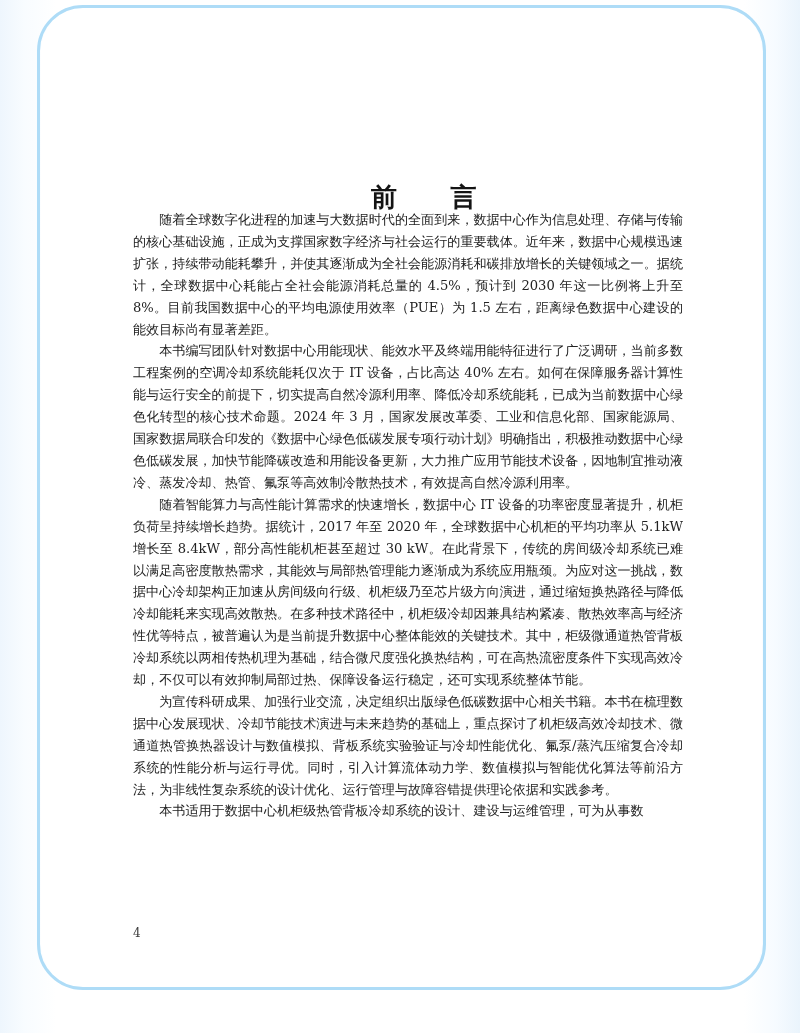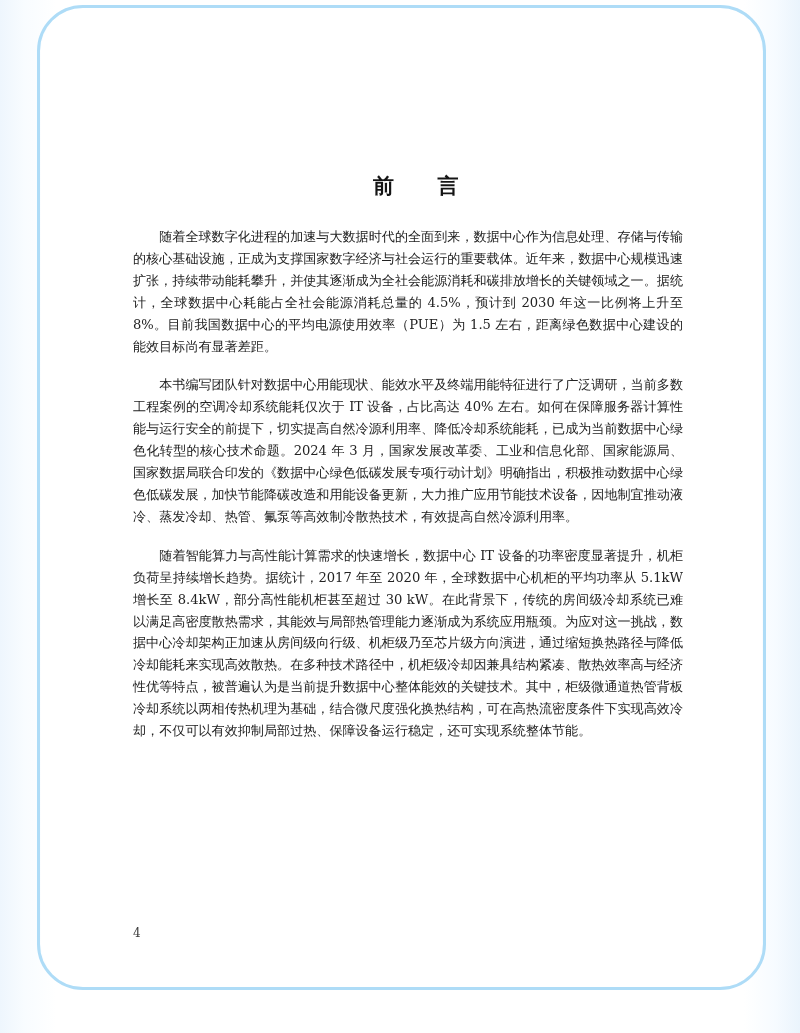--- a/index.html
+++ b/index.html
@@ -52,44 +52,44 @@
 
   
   #content {
     position: absolute;
     left: 133px;
     top: 0;
     width: 550px;
   }
 
   #preface-title {
-    margin: 8px;
+    margin: 16px;
     padding: 0;
     position: absolute;
     top: 164px;
     left: 0;
     width: 550px;
     text-align: center;
     font-family: "DejaVu Sans", "Liberation Sans", sans-serif;
-    font-size: 21px;
+    font-size: 26px;
     font-weight: 700;
     letter-spacing: 0.5px;
     color: #141414;
     white-space: pre;
   }
 
   #body-text {
     position: absolute;
     top: 209px;
     left: 0;
     width: 550px;
   }
 
   .para {
-    margin: 17px 0 0 0;
+    margin: 0 0 0 0;
     padding: 0;
     font-size: 13.1px;
     line-height: 21.9px;
     color: #222222;
     text-align: justify;
     text-justify: inter-ideograph;
     text-indent: 2em;
     font-family: "DejaVu Serif", "Liberation Serif", serif;
     word-break: break-all;
   }
@@ -113,19 +113,21 @@
   <div id="page-frame"></div>
 
   <div id="content">
 
     <h1 id="preface-title">前　　言</h1>
 
     <div id="body-text">
       <p class="para">随着全球数字化进程的加速与大数据时代的全面到来，数据中心作为信息处理、存储与传输的核心基础设施，正成为支撑国家数字经济与社会运行的重要载体。近年来，数据中心规模迅速扩张，持续带动能耗攀升，并使其逐渐成为全社会能源消耗和碳排放增长的关键领域之一。据统计，全球数据中心耗能占全社会能源消耗总量的 4.5%，预计到 2030 年这一比例将上升至 8%。目前我国数据中心的平均电源使用效率（PUE）为 1.5 左右，距离绿色数据中心建设的能效目标尚有显著差距。</p>
       <p class="para">本书编写团队针对数据中心用能现状、能效水平及终端用能特征进行了广泛调研，当前多数工程案例的空调冷却系统能耗仅次于 IT 设备，占比高达 40% 左右。如何在保障服务器计算性能与运行安全的前提下，切实提高自然冷源利用率、降低冷却系统能耗，已成为当前数据中心绿色化转型的核心技术命题。2024 年 3 月，国家发展改革委、工业和信息化部、国家能源局、国家数据局联合印发的《数据中心绿色低碳发展专项行动计划》明确指出，积极推动数据中心绿色低碳发展，加快节能降碳改造和用能设备更新，大力推广应用节能技术设备，因地制宜推动液冷、蒸发冷却、热管、氟泵等高效制冷散热技术，有效提高自然冷源利用率。</p>
       <p class="para">随着智能算力与高性能计算需求的快速增长，数据中心 IT 设备的功率密度显著提升，机柜负荷呈持续增长趋势。据统计，2017 年至 2020 年，全球数据中心机柜的平均功率从 5.1kW 增长至 8.4kW，部分高性能机柜甚至超过 30 kW。在此背景下，传统的房间级冷却系统已难以满足高密度散热需求，其能效与局部热管理能力逐渐成为系统应用瓶颈。为应对这一挑战，数据中心冷却架构正加速从房间级向行级、机柜级乃至芯片级方向演进，通过缩短换热路径与降低冷却能耗来实现高效散热。在多种技术路径中，机柜级冷却因兼具结构紧凑、散热效率高与经济性优等特点，被普遍认为是当前提升数据中心整体能效的关键技术。其中，柜级微通道热管背板冷却系统以两相传热机理为基础，结合微尺度强化换热结构，可在高热流密度条件下实现高效冷却，不仅可以有效抑制局部过热、保障设备运行稳定，还可实现系统整体节能。</p>
+      <p class="para">为宣传科研成果、加强行业交流，决定组织出版绿色低碳数据中心相关书籍。本书在梳理数据中心发展现状、冷却节能技术演进与未来趋势的基础上，重点探讨了机柜级高效冷却技术、微通道热管换热器设计与数值模拟、背板系统实验验证与冷却性能优化、氟泵/蒸汽压缩复合冷却系统的性能分析与运行寻优。同时，引入计算流体动力学、数值模拟与智能优化算法等前沿方法，为非线性复杂系统的设计优化、运行管理与故障容错提供理论依据和实践参考。</p>
+      <p class="para">本书适用于数据中心机柜级热管背板冷却系统的设计、建设与运维管理，可为从事数</p>
     </div>
 
   </div>
 
   <div id="page-number">4</div>
 
 </div>
 
 </body></html>

